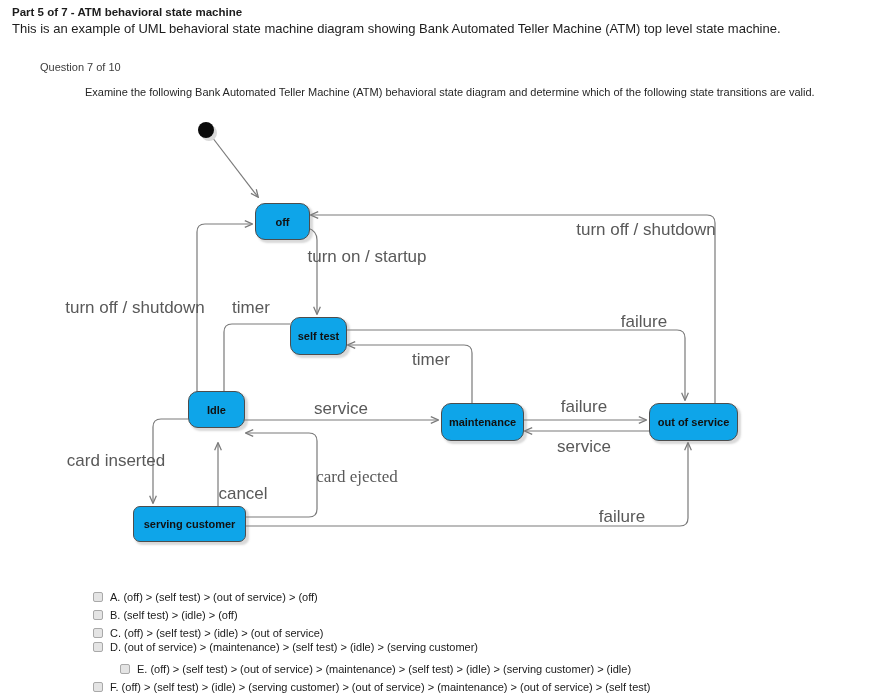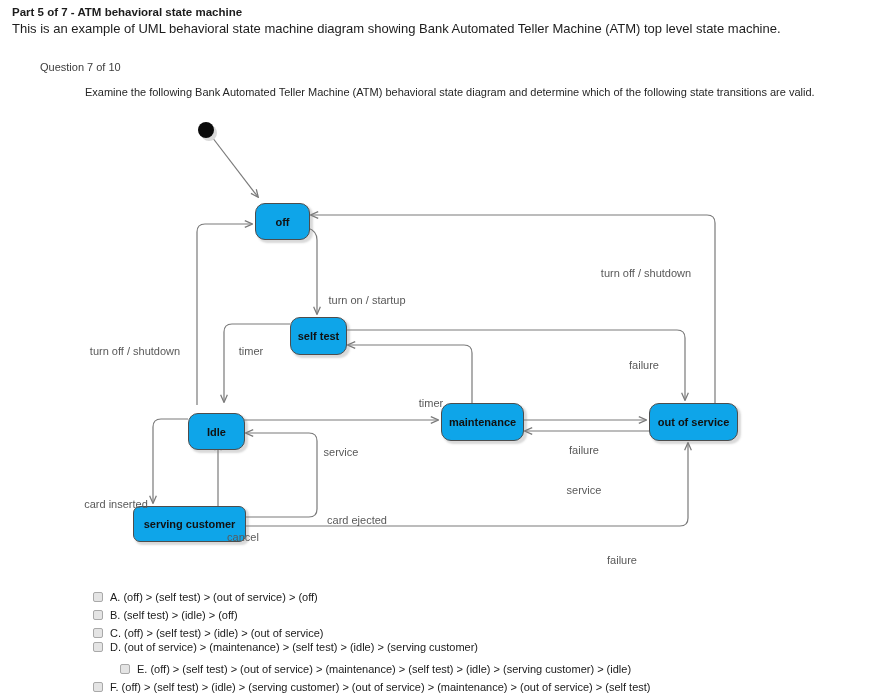--- a/index.html
+++ b/index.html
@@ -13,23 +13,22 @@
   .question-number{left:40px;top:61px;font-size:11px;color:#3d3d3d;}
   .instruction{left:73px;top:86px;font-size:11px;color:#262626;padding-left:12px;}
   svg.diagram{position:absolute;left:0;top:0;}
   .state{
     position:absolute;display:flex;align-items:center;justify-content:center;
     background:#0ea5e9;border:1.4px solid #4d4d4d;border-radius:10px;
     font-size:11px;font-weight:bold;color:#111;
     box-shadow:2.5px 2.5px 2px rgba(130,130,130,0.30);
   }
   .tlabel{
-    position:absolute;font-size:11px;color:#595959;white-space:nowrap;
+    position:absolute;font-size:17px;color:#595959;white-space:nowrap;
     transform:translate(-50%,-50%);
-    margin-top:43px;
   }
   .opt-row{
     position:absolute;left:75px;height:14px;display:flex;align-items:center;
     font-size:11px;color:#1a1a1a;white-space:nowrap;padding-left:18px;
   }
   .cbx{
     width:10px;height:10px;margin-right:7px;flex:0 0 auto;
     background:#e4e4e4;border:1px solid #a9a9a9;border-radius:2px;
     box-sizing:border-box;
   }
@@ -65,37 +64,37 @@
       <path d="M 218 506 L 218 443" marker-end="url(#arrow)"></path>
       <path d="M 244 517 L 309 517 Q 317 517 317 509 L 317 441 Q 317 433 309 433 L 246 433" marker-end="url(#arrow)"></path>
       <path d="M 244 526 L 680 526 Q 688 526 688 518 L 688 443" marker-end="url(#arrow)"></path>
     </g>
     <circle cx="209" cy="133" r="8" fill="#d9d9d9"></circle>
     <circle cx="206" cy="130" r="8" fill="#0a0a0a"></circle>
   </svg>
 
   <div class="state" style="left:255px;top:203px;width:53px;height:35px;">off</div>
   <div class="state" style="left:290px;top:317px;width:55px;height:36px;">self test</div>
-  <div class="state" style="left:188px;top:413px;width:55px;height:35px;text-align:center;">Idle</div>
+  <div class="state" style="left:188px;top:391px;width:55px;height:35px;text-align:center;">Idle</div>
   <div class="state" style="left:441px;top:403px;width:81px;height:36px;">maintenance</div>
   <div class="state" style="left:649px;top:403px;width:87px;height:36px;">out of service</div>
   <div class="state" style="left:133px;top:506px;width:111px;height:34px;border-radius:7px;">serving customer</div>
 
   <div class="tlabel" style="left:367px;top:257px;">turn on / startup</div>
   <div class="tlabel" style="left:135px;top:308px;">turn off / shutdown</div>
   <div class="tlabel" style="left:646px;top:230px;">turn off / shutdown</div>
   <div class="tlabel" style="left:251px;top:308px;">timer</div>
   <div class="tlabel" style="left:431px;top:360px;">timer</div>
   <div class="tlabel" style="left:341px;top:409px;">service</div>
   <div class="tlabel" style="left:584px;top:447px;">service</div>
   <div class="tlabel" style="left:644px;top:322px;">failure</div>
   <div class="tlabel" style="left:584px;top:407px;">failure</div>
   <div class="tlabel" style="left:622px;top:517px;">failure</div>
   <div class="tlabel" style="left:116px;top:461px;">card inserted</div>
-  <div class="tlabel" style="left:357px;top:477px;">card ejected</div>
+  <div class="tlabel" style="left:357px;top:477px;font-family:Liberation Serif, serif;">card ejected</div>
   <div class="tlabel" style="left:243px;top:494px;">cancel</div>
 
   <div class="opt-row" style="top:590px;">
     <span class="cbx"></span>
     <span>A. (off) &gt; (self test) &gt; (out of service) &gt; (off)</span>
   </div>
   <div class="opt-row" style="top:608px;">
     <span class="cbx"></span>
     <span>B. (self test) &gt; (idle) &gt; (off)</span>
   </div>

